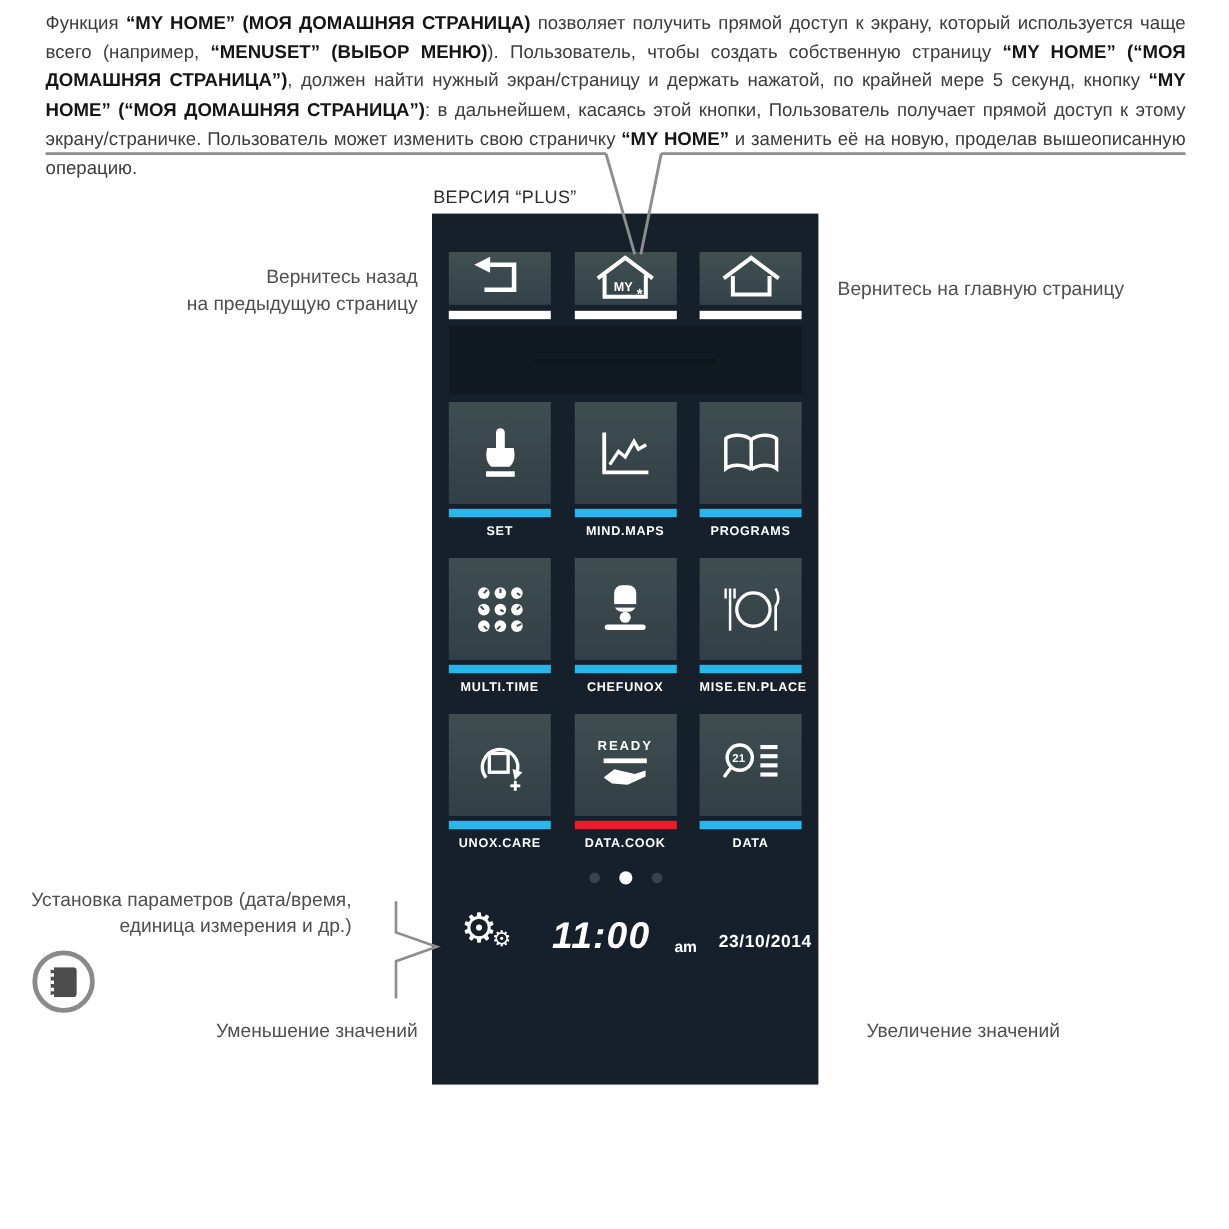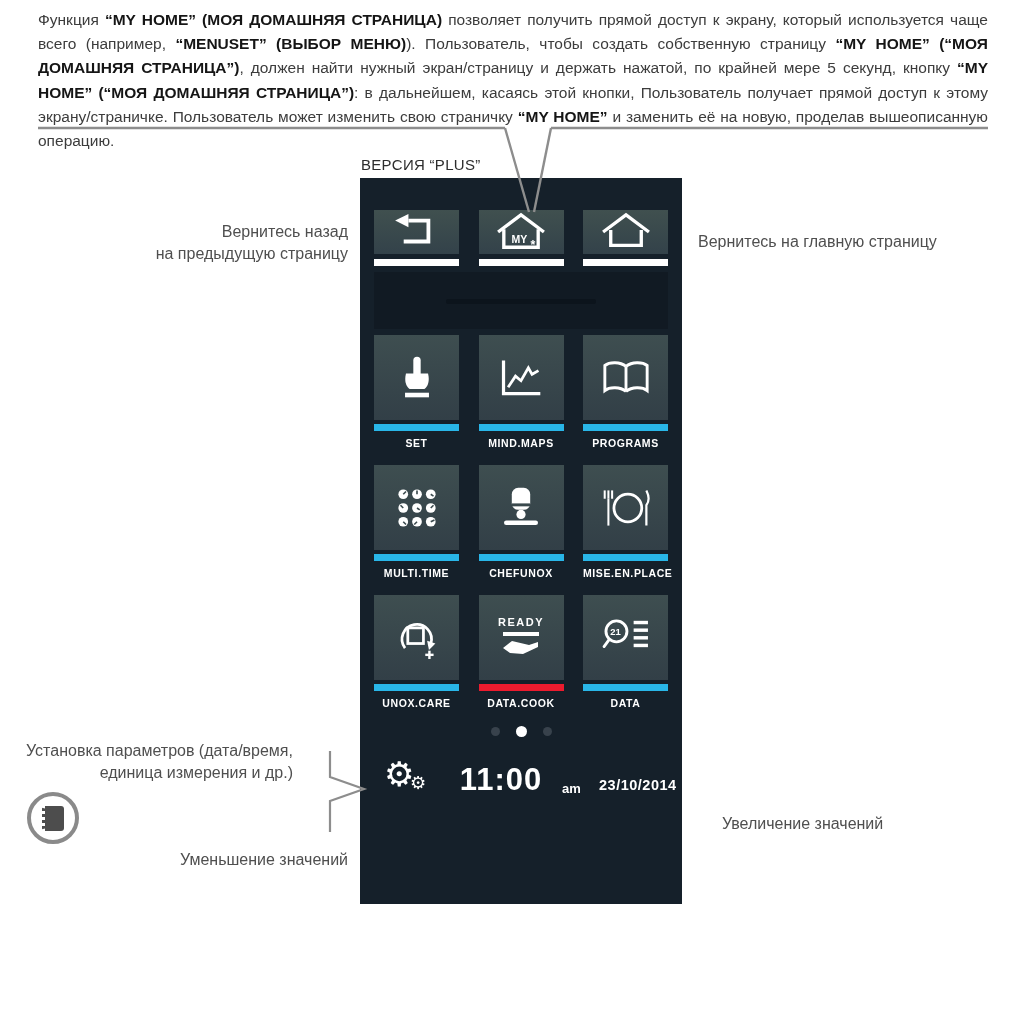--- a/index.html
+++ b/index.html
@@ -44,21 +44,21 @@
 
   .dots{position:absolute;left:0;top:548px;width:322px;display:flex;justify-content:center;
         align-items:center;gap:16px;}
   .dot{width:9px;height:9px;border-radius:50%;background:#38424c;}
   .dot.active{width:11px;height:11px;background:#fff;}
 
   .gear-wrap{position:absolute;left:24px;top:580px;width:50px;height:46px;color:#fff;cursor:pointer;}
   .gear-big{position:absolute;left:0;top:-4px;font-family:"DejaVu Sans",sans-serif;font-size:34px;}
   .gear-small{position:absolute;left:26px;top:14px;font-family:"DejaVu Sans",sans-serif;font-size:18px;}
   .time{position:absolute;left:84px;top:584px;width:114px;text-align:center;color:#fff;
-        font-size:31px;font-weight:bold;letter-spacing:1px;}
+        font-size:31px;font-weight:bold;letter-spacing:1px;font-style:italic;}
   .meridiem{position:absolute;left:202px;top:603px;color:#fff;font-size:13px;font-weight:bold;}
   .date{position:absolute;left:239px;top:599px;color:#fff;font-size:14.5px;font-weight:bold;letter-spacing:.5px;}
 
   .hbar{width:42px;height:7px;background:#fff;}
   .plus-shape{position:relative;width:38px;height:38px;}
   .plus-shape i{position:absolute;background:#fff;display:block;}
   .plus-shape i.h{left:0;top:15.5px;width:38px;height:7px;}
   .plus-shape i.v{left:15.5px;top:0;width:7px;height:38px;}
   .ss{display:flex;flex-direction:column;align-items:center;}
   .ss-label{color:#fff;font-size:12px;font-weight:bold;letter-spacing:1.4px;line-height:1;}
@@ -297,20 +297,20 @@
   <div class="note" style="left:26px;top:740px;text-align:right;">
     <div>Установка параметров (дата/время,</div>
     <div>единица измерения и др.)</div>
   </div>
   <div class="booklet" style="left:27px;top:792px;">
     <div class="pad"></div>
   </div>
 
   <div class="note ta-r" style="right:676px;top:849px;">Уменьшение значений</div>
 
-  <div class="note" style="left:722px;top:813px;">Увеличение значений</div>
+  <div class="note" style="left:722px;top:849px;">Увеличение значений</div>
 
   <div class="note" style="left:24px;top:950px;"><span>Кнопка </span><b>СТАРТ СТОП</b><span> начните готовку</span></div>
   <div class="booklet" style="left:20px;top:973px;">
     <div class="pad"></div>
   </div>
 
 </div>
 
 </body></html>

